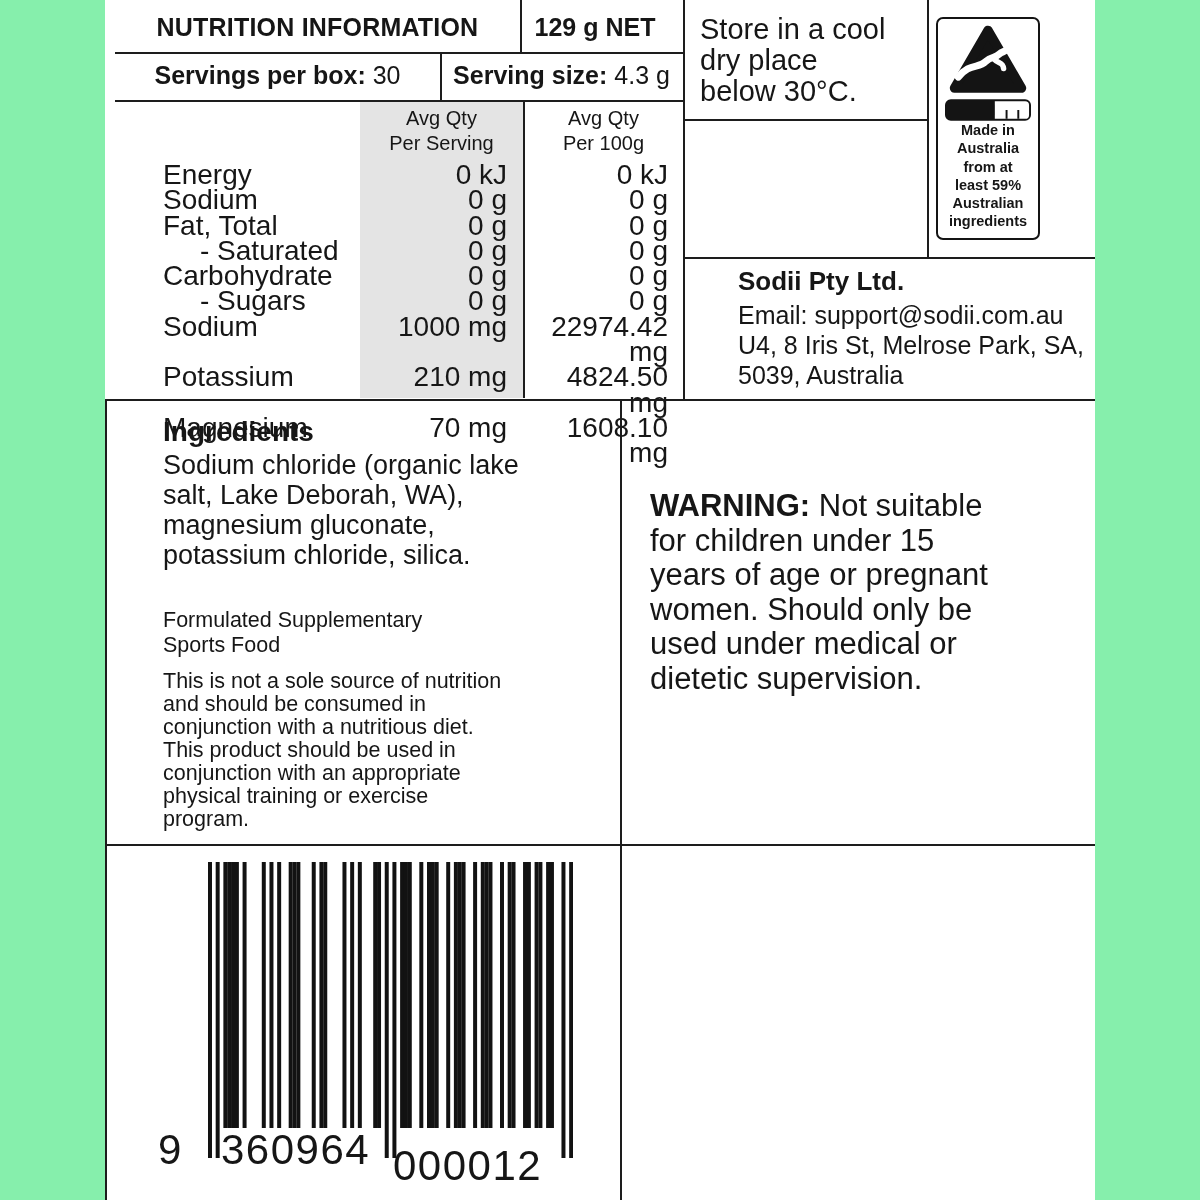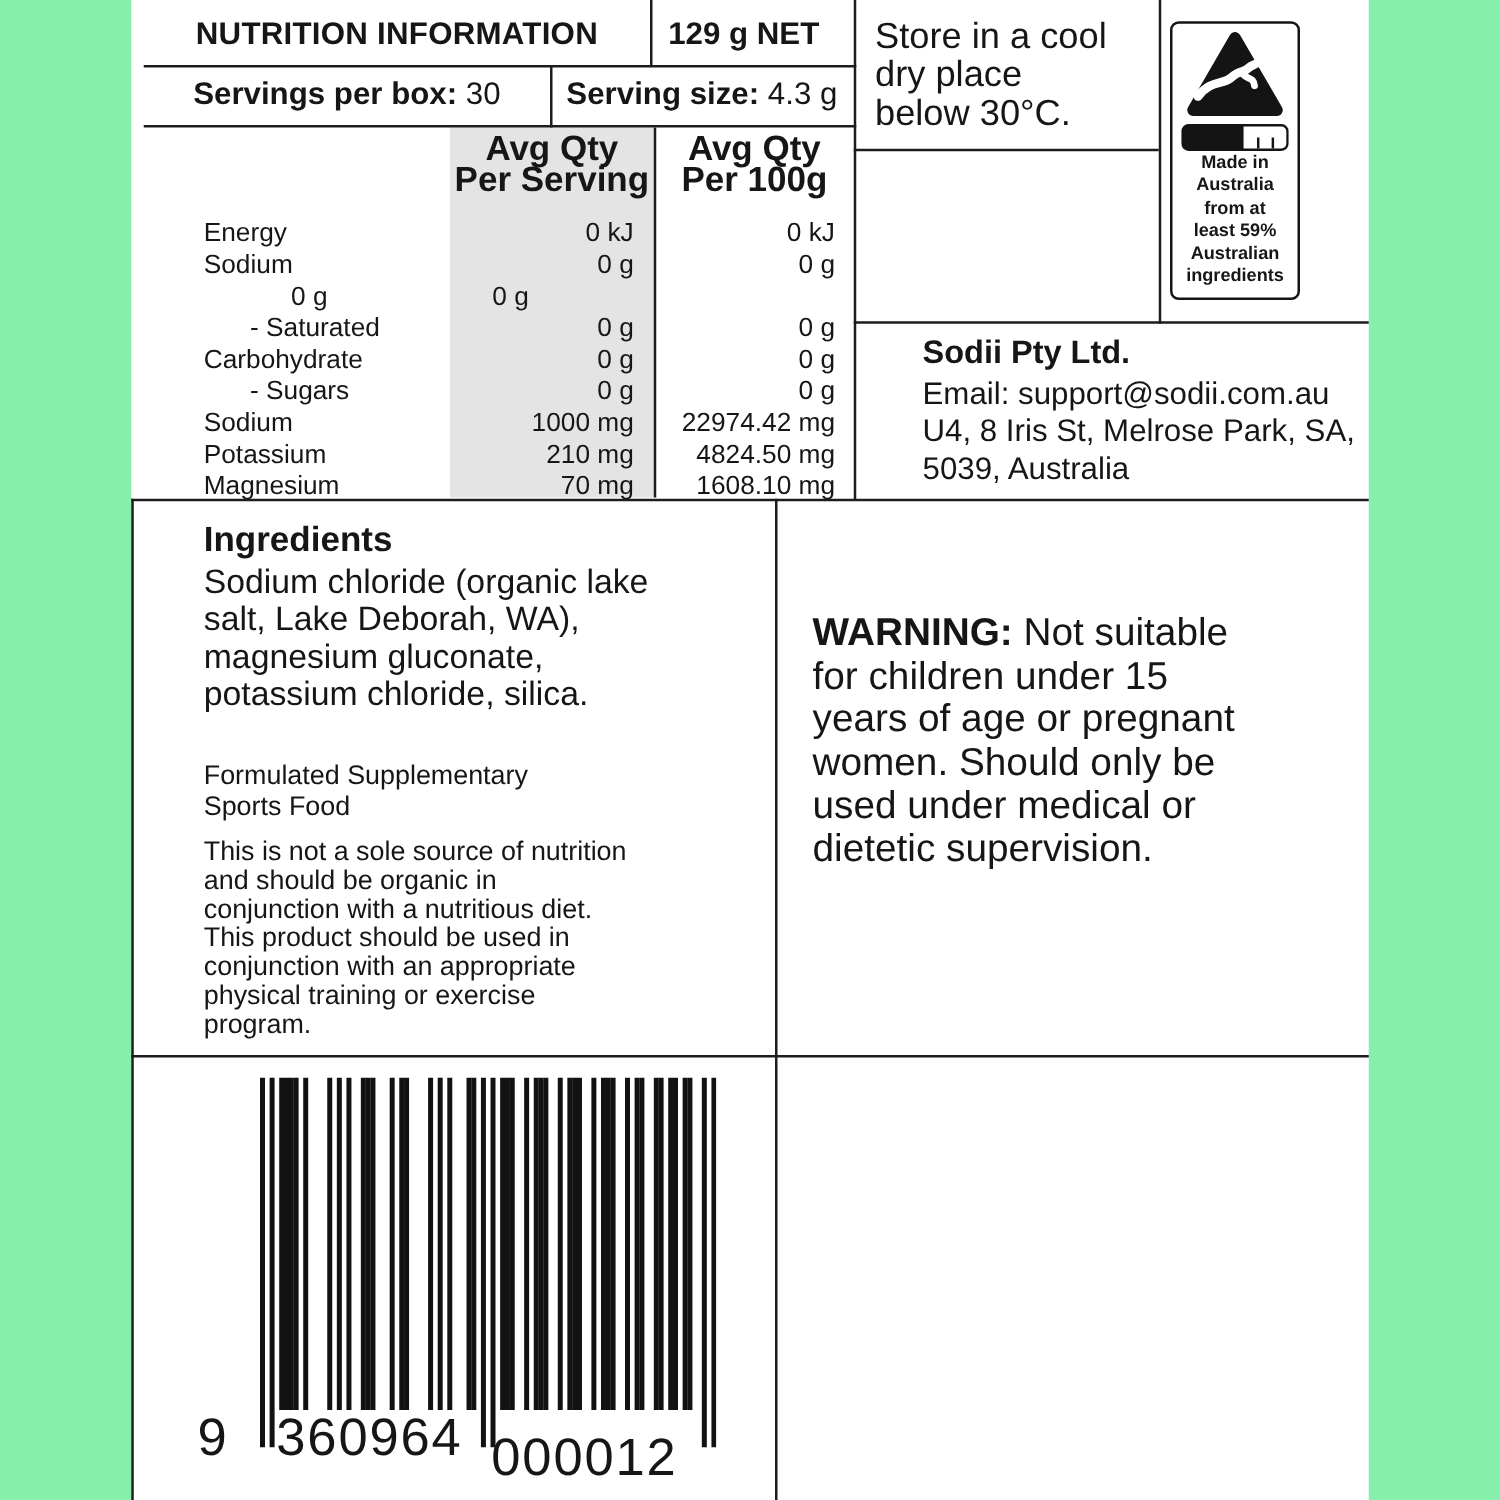--- a/index.html
+++ b/index.html
@@ -10,22 +10,22 @@
   .line{position:absolute;background:#1d1d1d;}
   .pre{white-space:pre-line;}
   .b{font-weight:bold;}
   .center{text-align:center;}
   
   .shade{position:absolute;left:360px;top:102px;width:163px;height:296px;background:#e4e4e4;}
   .ntitle{left:115px;top:13px;width:405px;font-size:25px;font-weight:bold;letter-spacing:.2px;}
   .nnet{left:520px;top:13px;width:150px;font-size:25px;font-weight:bold;}
   .srv1{left:115px;top:61px;width:325px;font-size:25px;}
   .srv2{left:440px;top:61px;width:243px;font-size:25px;}
-  .colhead{top:106px;font-size:28px;font-weight:bold;line-height:25px;}
-  .rows{left:115px;top:162px;width:568px;font-size:21px;line-height:25.3px;margin-top:12px;}
+  .colhead{top:106px;font-size:20px;font-weight:normal;line-height:25px;}
+  .rows{left:115px;top:162px;width:568px;font-size:28px;line-height:25.3px;}
   .nrow{display:flex;}
   .nname{width:245px;padding-left:48px;box-sizing:border-box;}
   .nrow.indent .nname{padding-left:85px;}
   .nv1{width:162px;padding-right:15px;box-sizing:border-box;text-align:right;}
   .nv2{width:161px;padding-right:15px;box-sizing:border-box;text-align:right;}
   
   .store{left:700px;top:14px;width:230px;font-size:29px;line-height:31px;}
   .packaged{left:700px;top:134px;width:235px;font-size:24px;line-height:30px;}
   .originbox{left:936px;top:17px;width:104px;height:223px;border:2px solid #141414;border-radius:7px;box-sizing:border-box;}
   .origintext{left:936px;top:121px;width:104px;font-size:14.5px;font-weight:bold;line-height:18.3px;}
@@ -62,20 +62,21 @@
         <span class="nname">Energy</span>
         <span class="nv1">0 kJ</span>
         <span class="nv2">0 kJ</span>
       </div>
     <div class="nrow">
         <span class="nname">Sodium</span>
         <span class="nv1">0 g</span>
         <span class="nv2">0 g</span>
       </div>
     <div class="nrow">
+        <span class="nname">Fat, Total</span>
         <span class="nv1">0 g</span>
         <span class="nv2">0 g</span>
       </div>
     <div class="nrow indent">
         <span class="nname">- Saturated</span>
         <span class="nv1">0 g</span>
         <span class="nv2">0 g</span>
       </div>
     <div class="nrow">
         <span class="nname">Carbohydrate</span>
@@ -134,21 +135,21 @@
   <div class="abs company" style="left:698px;top:361px;">5039, Australia</div>
 
   <div class="abs ing-head">Ingredients</div>
   <div class="abs ing-body pre">Sodium chloride (organic lake
 salt, Lake Deborah, WA),
 magnesium gluconate,
 potassium chloride, silica.</div>
   <div class="abs ing-class pre">Formulated Supplementary
 Sports Food</div>
   <div class="abs ing-disc pre">This is not a sole source of nutrition
-and should be organic in
+and should be consumed in
 conjunction with a nutritious diet.
 This product should be used in
 conjunction with an appropriate
 physical training or exercise
 program.</div>
 
   <div class="abs warning"><span class="b">WARNING:</span><span class="pre"> Not suitable
 for children under 15
 years of age or pregnant
 women. Should only be

